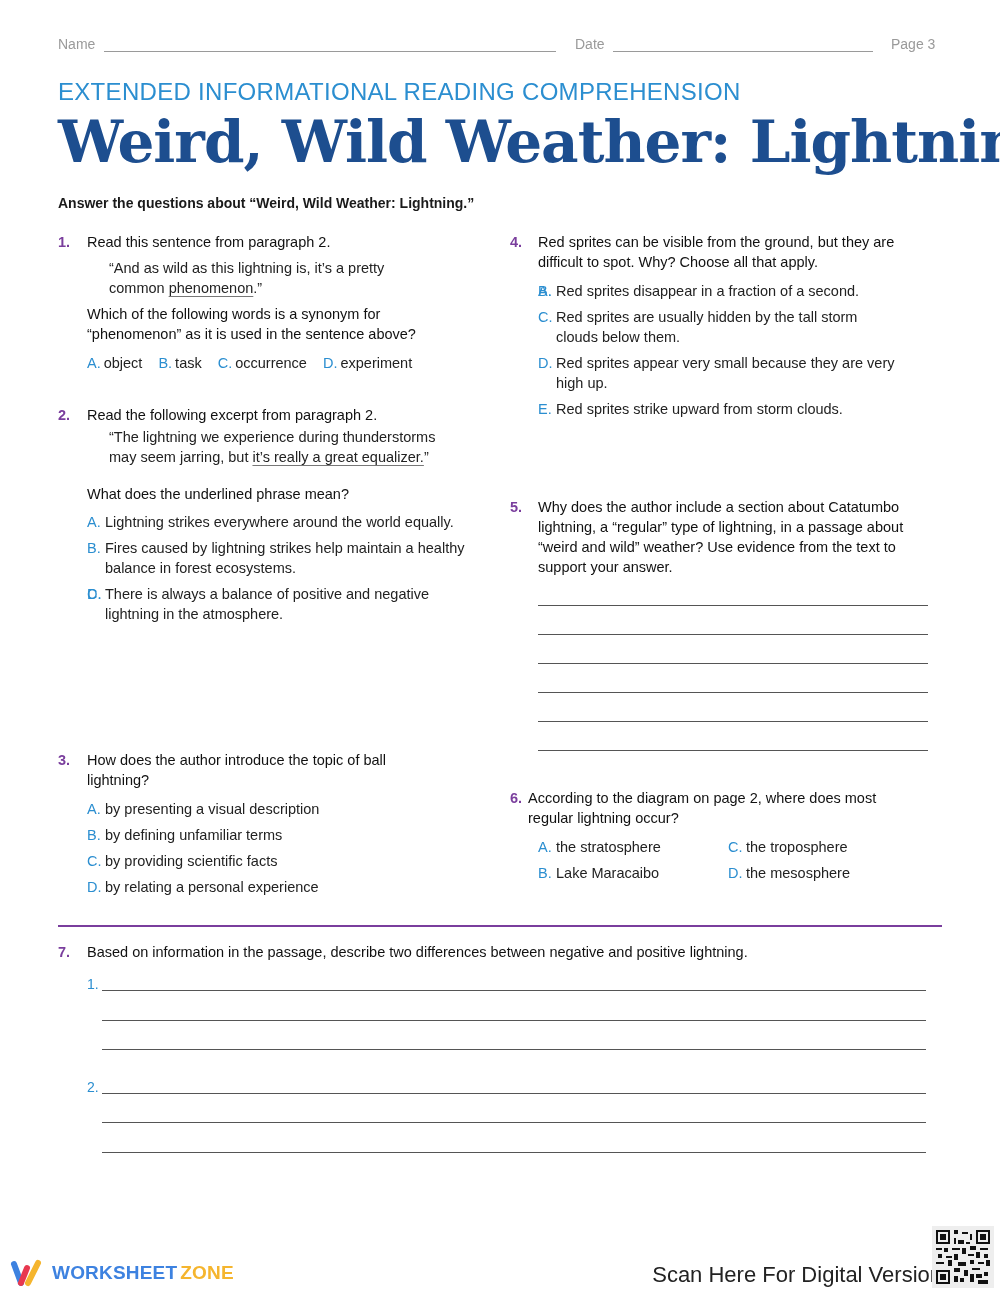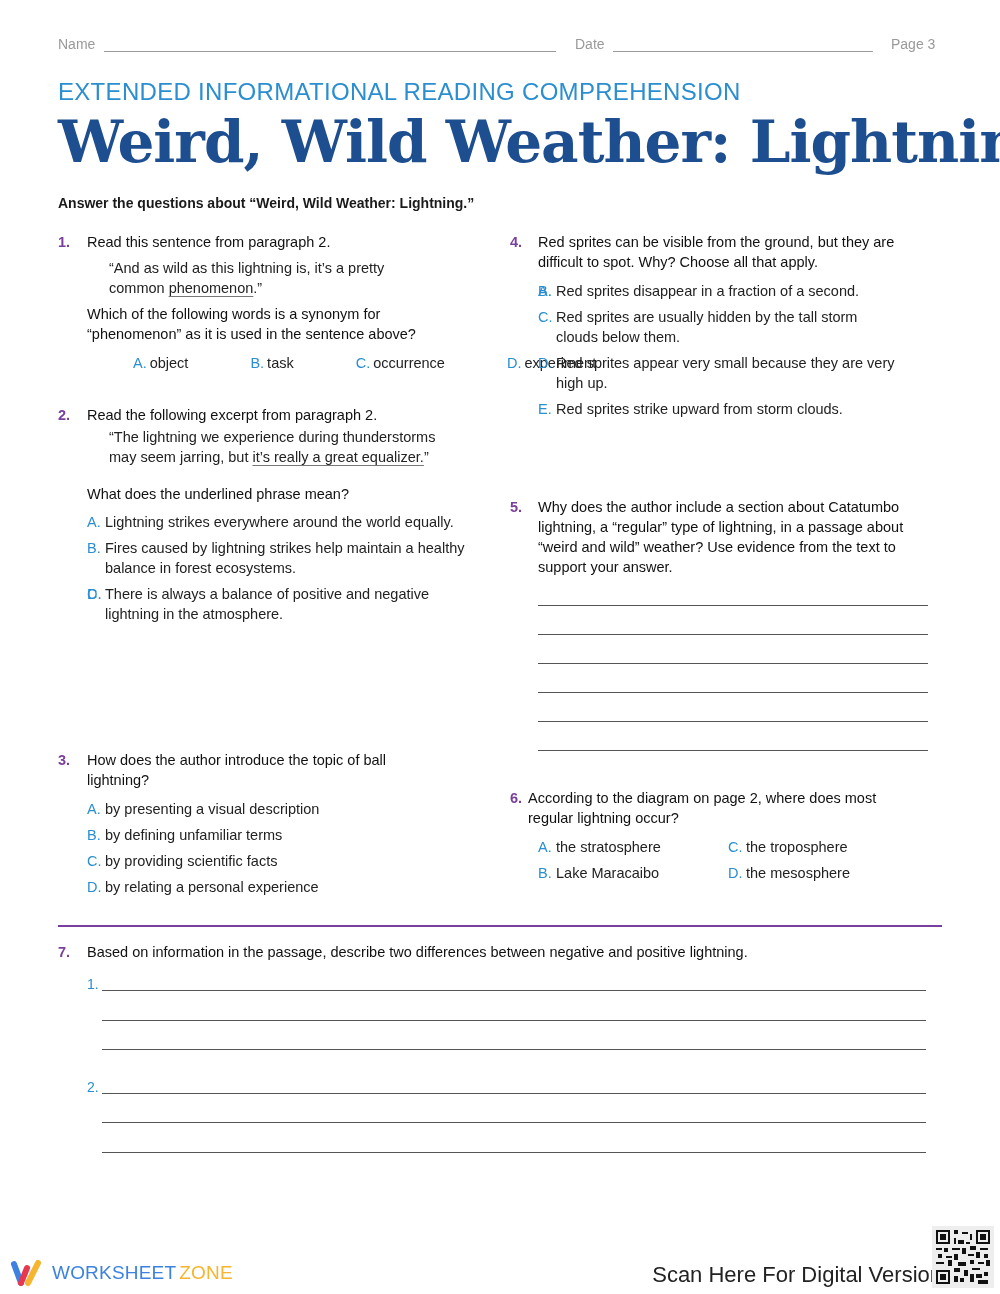--- a/index.html
+++ b/index.html
@@ -15,32 +15,32 @@
   .instructions { position: absolute; top: 195px; left: 58px; font-size: 14px; font-weight: bold; white-space: nowrap; }
 
   .q { position: absolute; font-size: 14.5px; line-height: 20px; }
   .q .num { position: absolute; left: 0; top: 0; font-weight: bold; color: #7a3e9d; }
   .q .stem { font-weight: normal; color: #111; }
   .q .quote { color: #222; }
   .q .u { text-decoration: underline; text-underline-offset: 3px; text-decoration-color: #777; }
   .opt { position: relative; color: #222; padding-left: 18px; }
   .opt .letter { position: absolute; left: 0; top: 0; color: #2b8ed0; }
   .opt-row { display: flex; color: #222; }
-  .opt-row .opt { padding-left: 0; margin-left: 46px; }
+  .opt-row .opt { padding-left: 0; }
   .opt-row .opt .letter { position: static; margin-right: 3px; }
 
   .answer-line { height: 1px; background: #555; }
 
   .purple-rule { position: absolute; top: 925px; left: 58px; width: 884px; height: 2px; background: #7a3e9d; }
 
   .q7-lines .lbl { position: absolute; font-size: 14px; color: #2b8ed0; }
   .q7-lines .ln { position: absolute; left: 102px; width: 824px; height: 1px; background: #555; }
 
   .footer-logo { position: absolute; left: 10px; top: 1259px; height: 28px; display: flex; align-items: center; }
-  .footer-logo .brand { font-size: 19px; font-weight: normal; margin-left: 6px; letter-spacing: 0.2px; }
+  .footer-logo .brand { font-size: 19px; font-weight: bold; margin-left: 6px; letter-spacing: 0.2px; }
   .footer-logo .b1 { color: #3d82e0; }
   .footer-logo .b2 { color: #f5b52e; margin-left: 3px; }
 
   .scan-text { position: absolute; right: 58px; top: 1262px; font-size: 22px; color: #222; white-space: nowrap; }
   .qr { position: absolute; left: 932px; top: 1226px; width: 62px; height: 62px; background: #eeeeee; padding: 4px; }
 </style>
 </head>
 <body>
 
 <div class="header-line">

